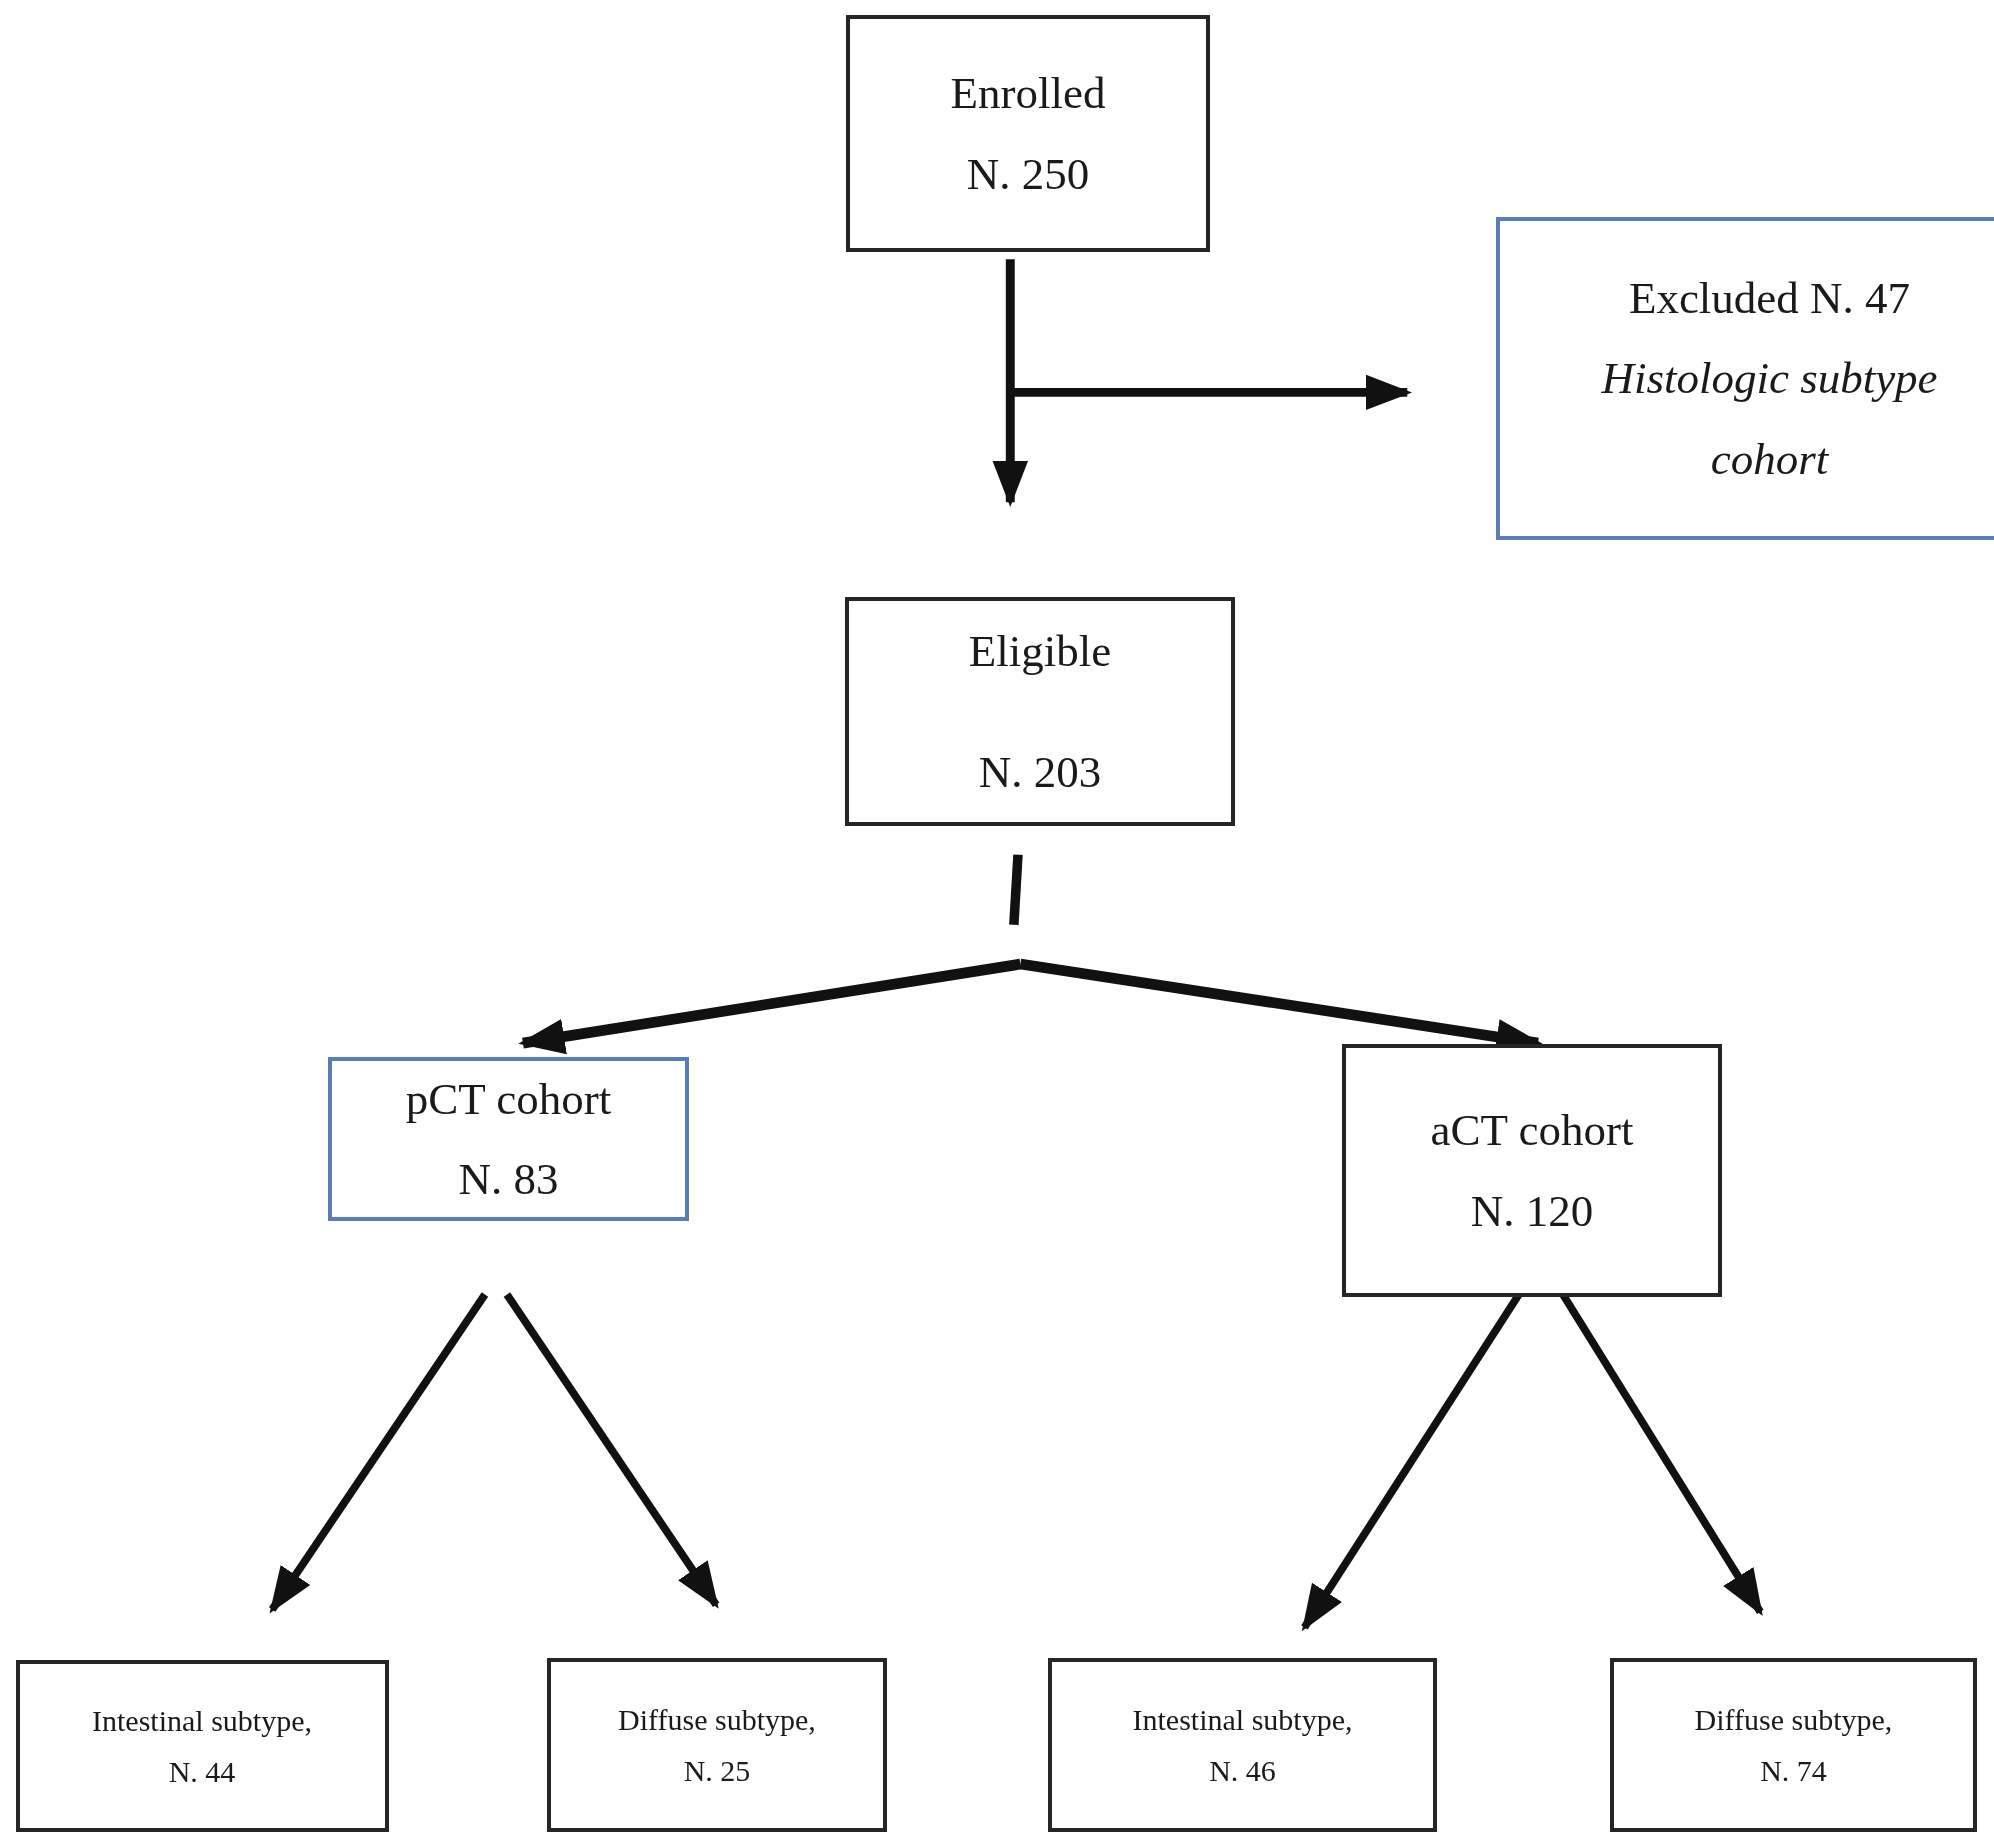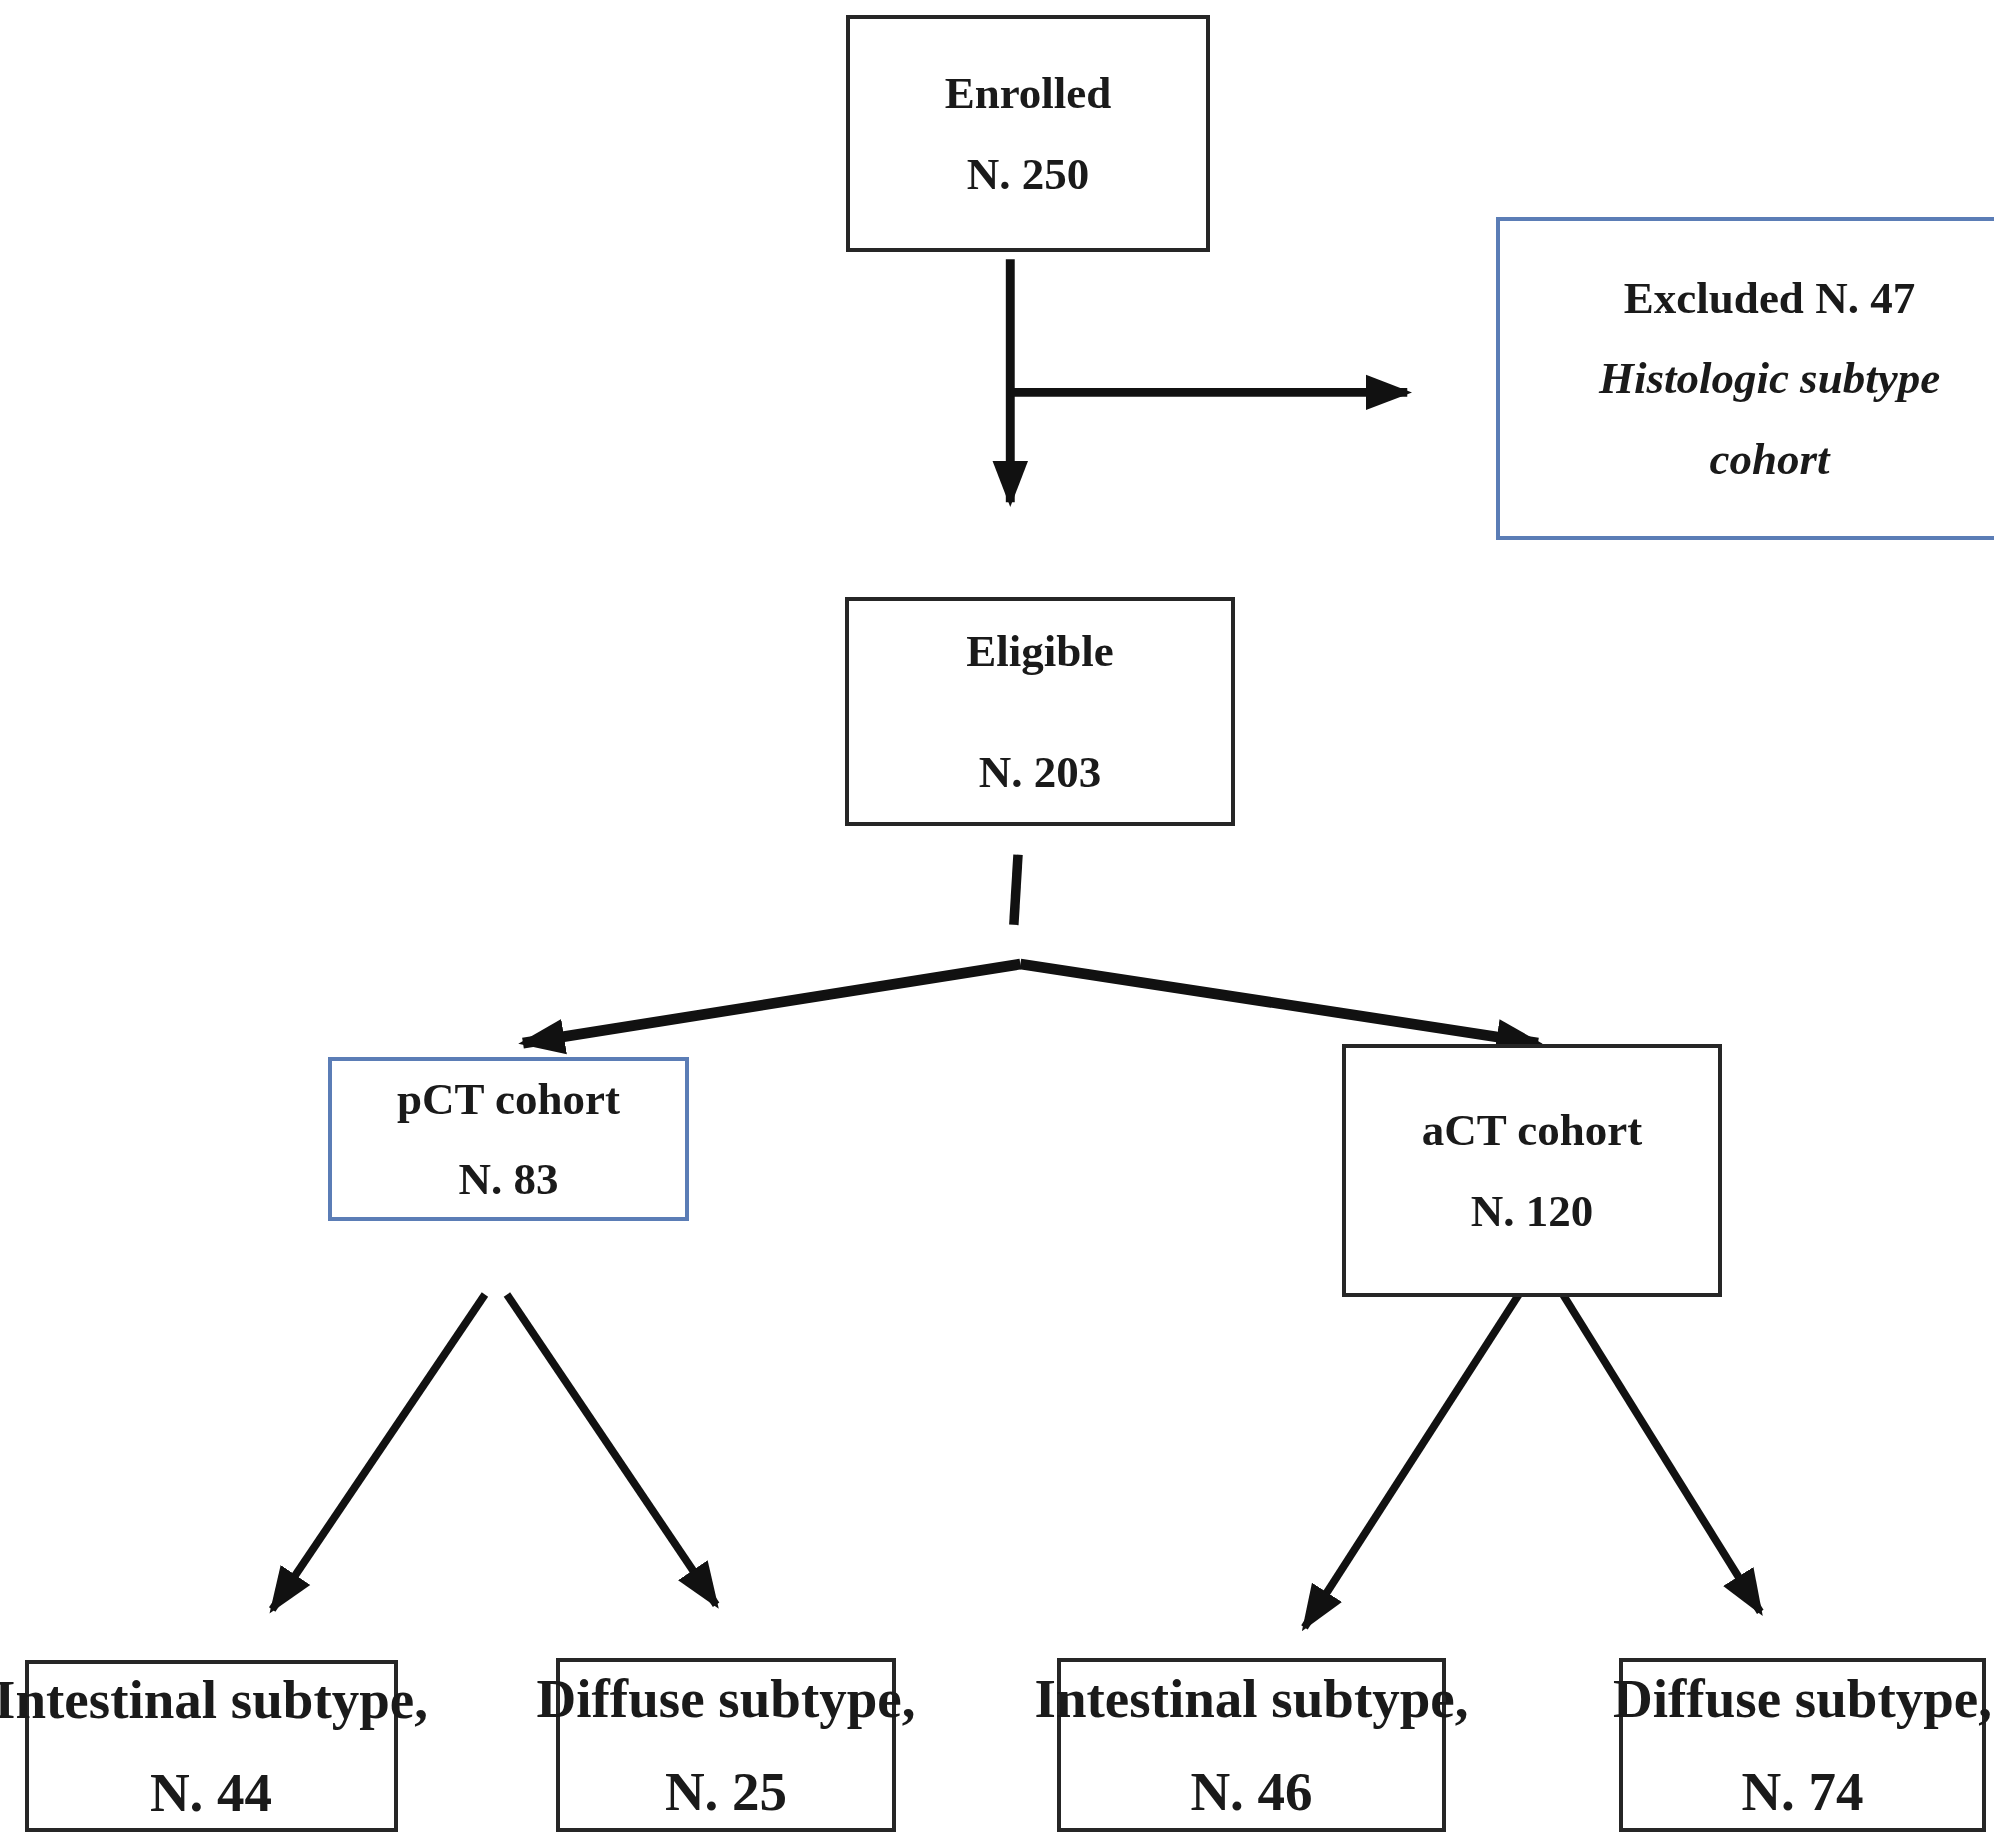--- a/index.html
+++ b/index.html
@@ -29,23 +29,23 @@
     display: flex;
     flex-direction: column;
     justify-content: center;
     align-items: center;
     text-align: center;
     line-height: 1.78;
   }
   .border-black { border: 4.8px solid #262626; }
   .border-blue  { border: 4.8px solid #5b7db6; }
   .fs-big    { font-size: 45px; }
-  .fs-bottom { font-size: 55px; line-height: 1.7; margin-left: 9px; }
+  .fs-bottom { font-size: 30px; line-height: 1.7; }
   .italic    { font-style: italic; }
-  .line { display: block; white-space: nowrap; font-weight: bold; }
+  .line { display: block; white-space: nowrap; }
 
   
   #box-enrolled       { left: 846px; top: 15px;   width: 364px; height: 237px; }
   #box-excluded       { left: 1496px; top: 217px;  width: 547px; height: 323px; }
   #box-eligible       { left: 845px; top: 597px; width: 390px; height: 229px; gap: 40px; }
   #box-pct            { left: 328px;  top: 1057px; width: 361px; height: 164px; }
   #box-act            { left: 1342px; top: 1044px; width: 380px; height: 253px; }
   #box-pct-intestinal { left: 15.5px;   top: 1660px; width: 373px; height: 172px; }
   #box-pct-diffuse    { left: 547px;  top: 1658px; width: 340px; height: 174px; }
   #box-act-intestinal { left: 1048px; top: 1658px; width: 389px; height: 174px; }

